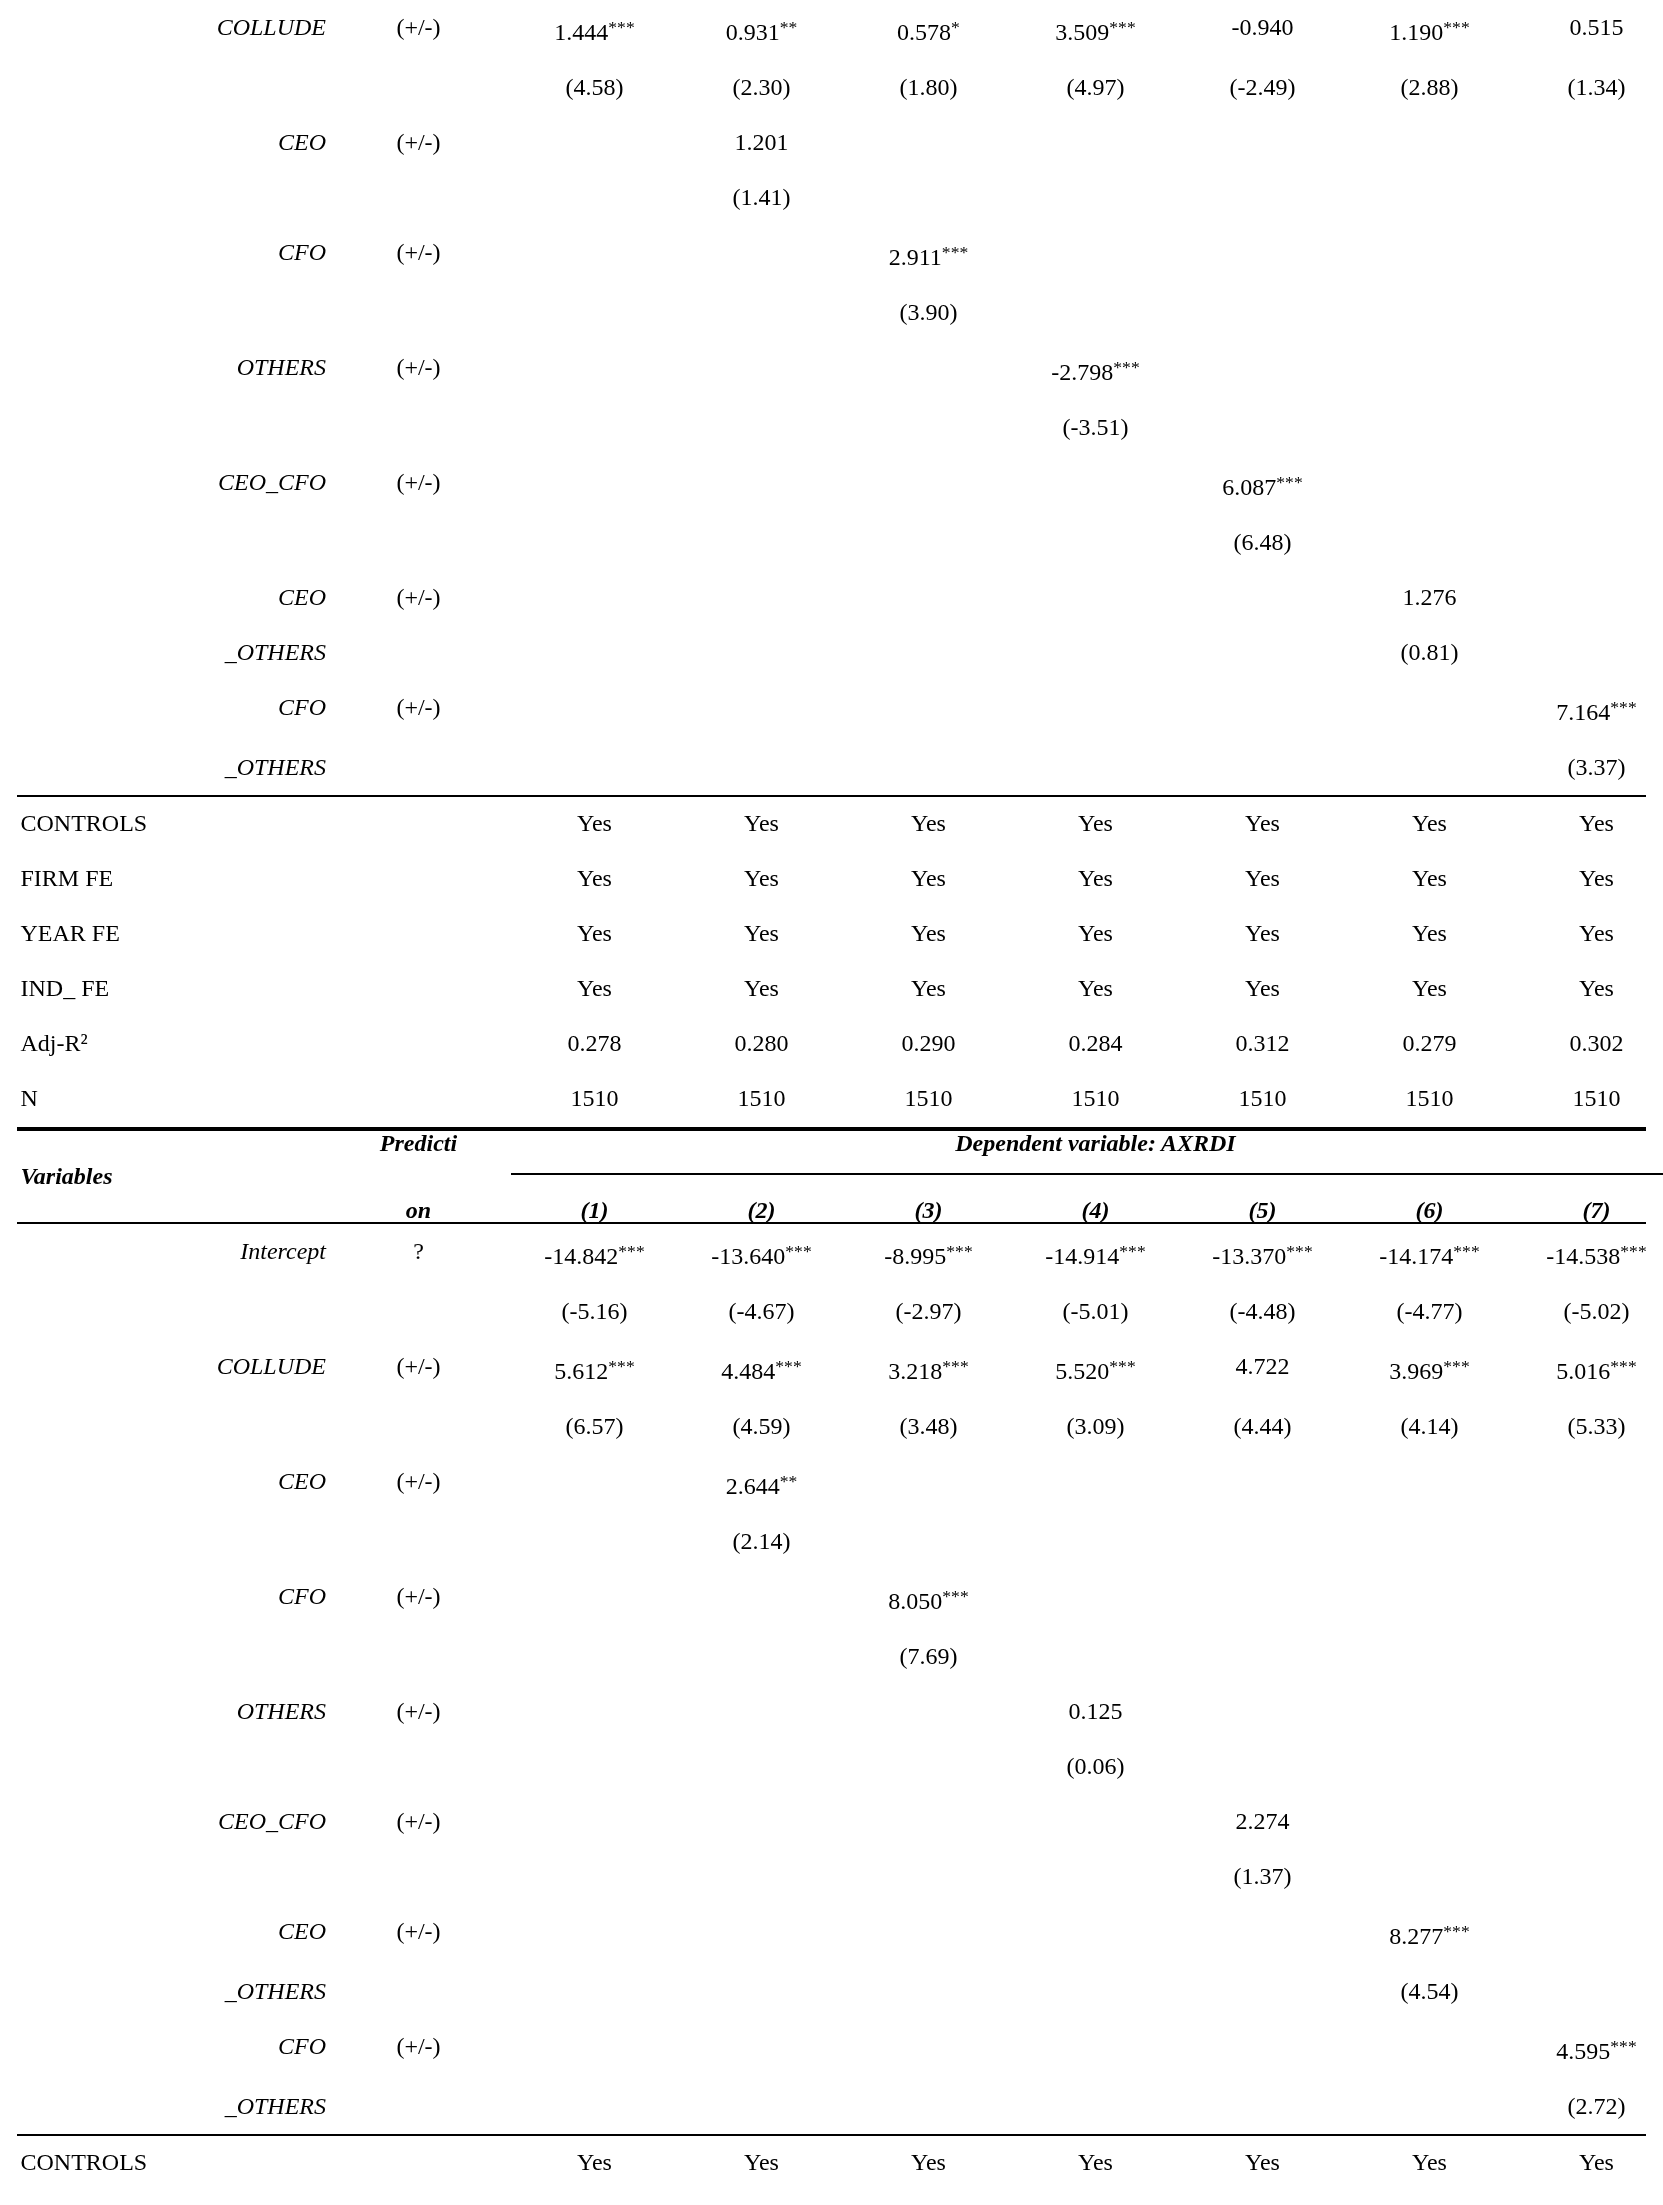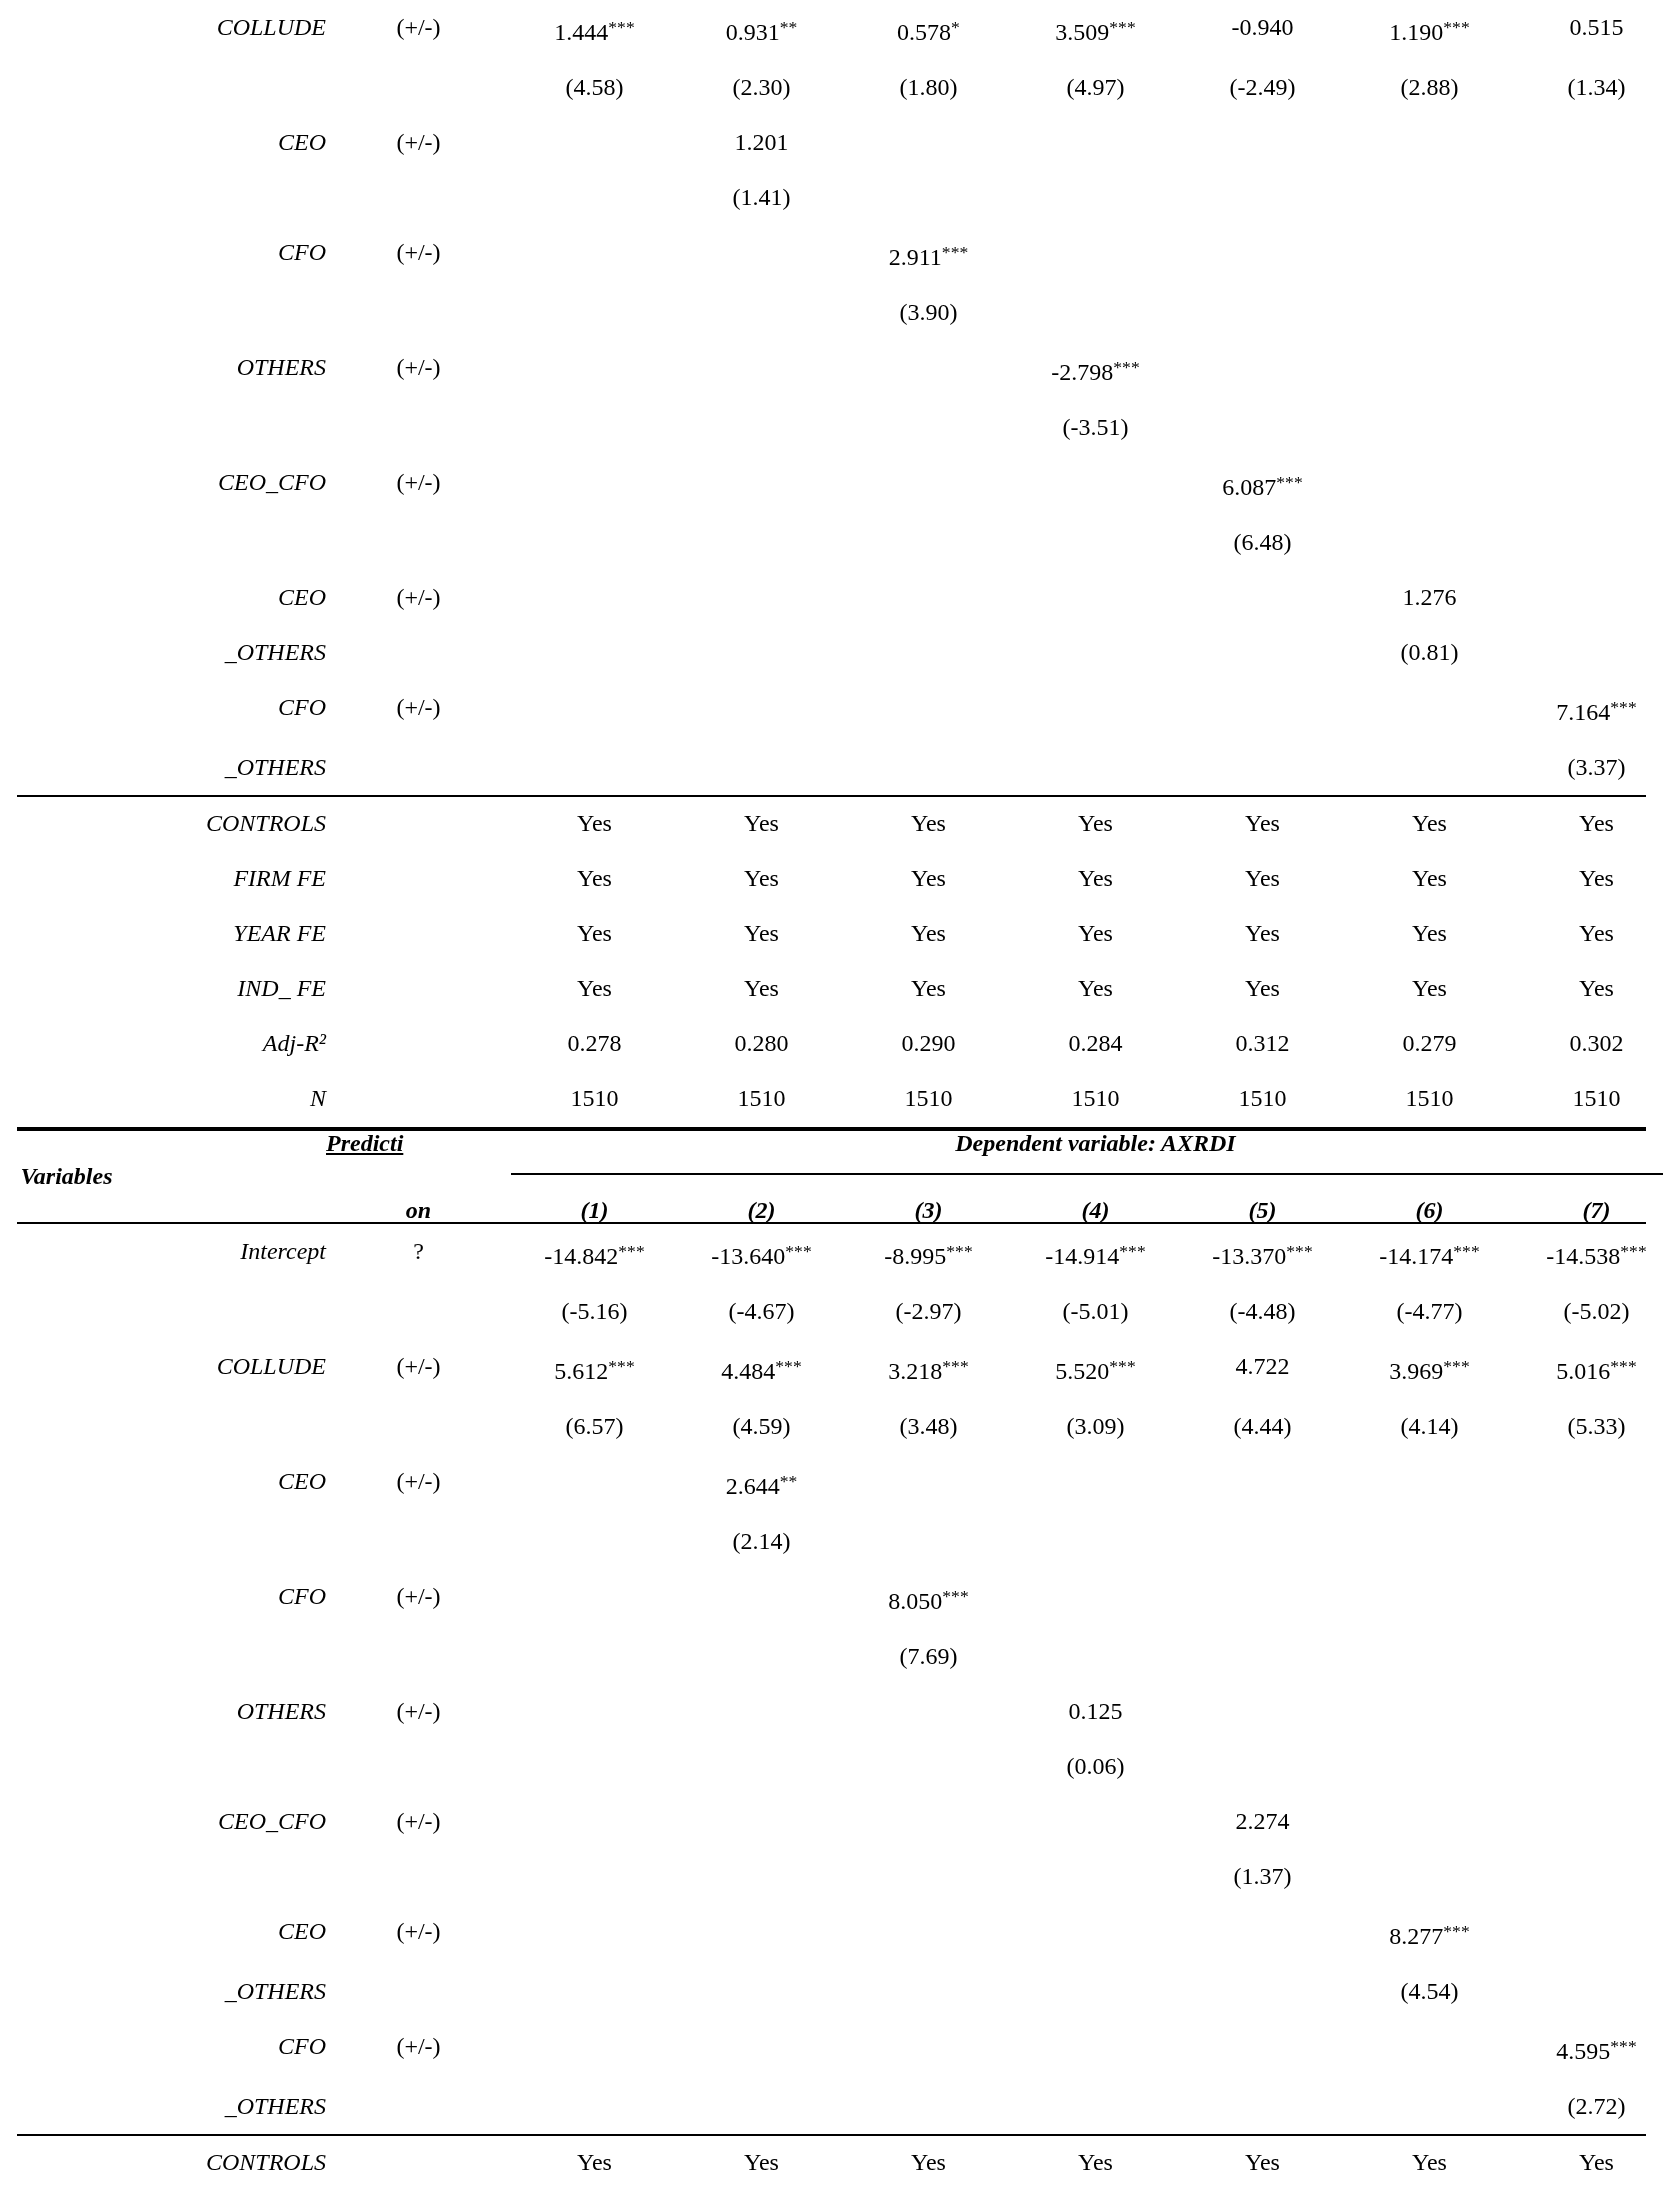--- a/index.html
+++ b/index.html
@@ -39,22 +39,21 @@
   }
   .cell-var {
     font-style: italic;
     text-align: right;
     padding-left: 3.5px;
     height: 55px;
     line-height: 55px;
     white-space: nowrap;
   }
   .cell-var-tight {
-    font-style: italic;
-    text-align: right;
+    text-align: left;
     padding-left: 3.5px;
     height: 52px;
     line-height: 52px;
     white-space: nowrap;
   }
   .cell-pred {
     text-align: center;
     height: 55px;
     line-height: 55px;
     white-space: nowrap;
@@ -100,23 +99,22 @@
   .hdr-variables {
     font-style: italic;
     font-weight: bold;
     text-align: left;
     padding-left: 3.5px;
     vertical-align: middle;
   }
   .hdr-pred {
     font-style: italic;
     font-weight: bold;
-    text-align: left;
+    text-align: center;
     vertical-align: top;
-    text-decoration: underline;
   }
   .hdr-pred2 {
     font-style: italic;
     font-weight: bold;
     text-align: center;
     vertical-align: bottom;
   }
   .hdr-dep {
     font-style: italic;
     font-weight: bold;

